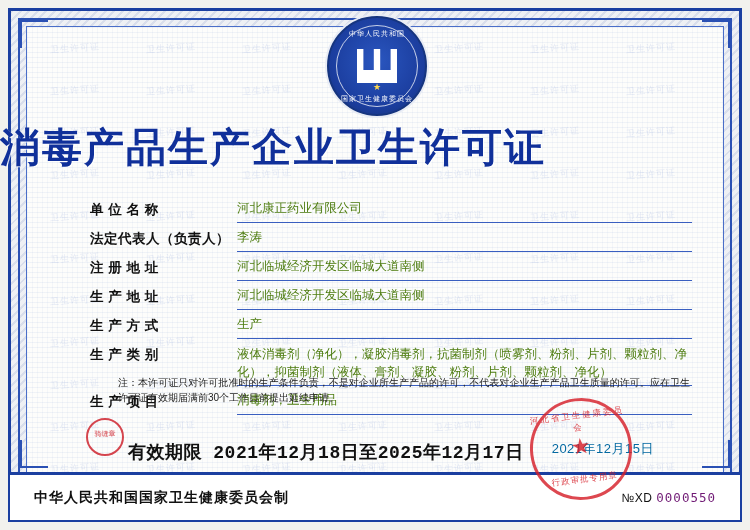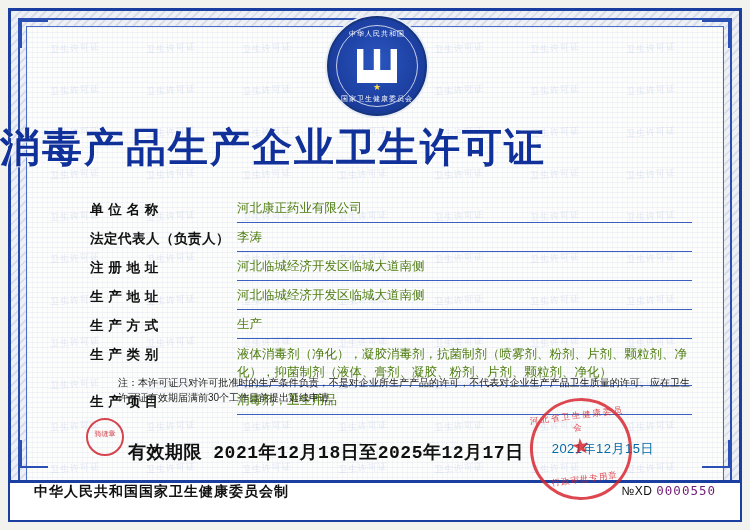--- a/index.html
+++ b/index.html
@@ -265,24 +265,24 @@
     line-height: 9px;
     padding-top: 9px;
     box-sizing: border-box;
     opacity: 0.85;
   }
   
   .bottom-band {
     position: absolute;
     left: 10px; right: 10px;
     bottom: 10px;
-    height: 40px;
+    height: 48px;
     border-top: 3px solid #1b3fa0;
     display: flex;
-    align-items: flex-start;
+    align-items: center;
     justify-content: space-between;
     padding: 0 24px;
     box-sizing: border-box;
     background: #ffffff;
   }
   .issuer {
     font-size: 14px;
     font-weight: bold;
     color: #111111;
     letter-spacing: 1px;

